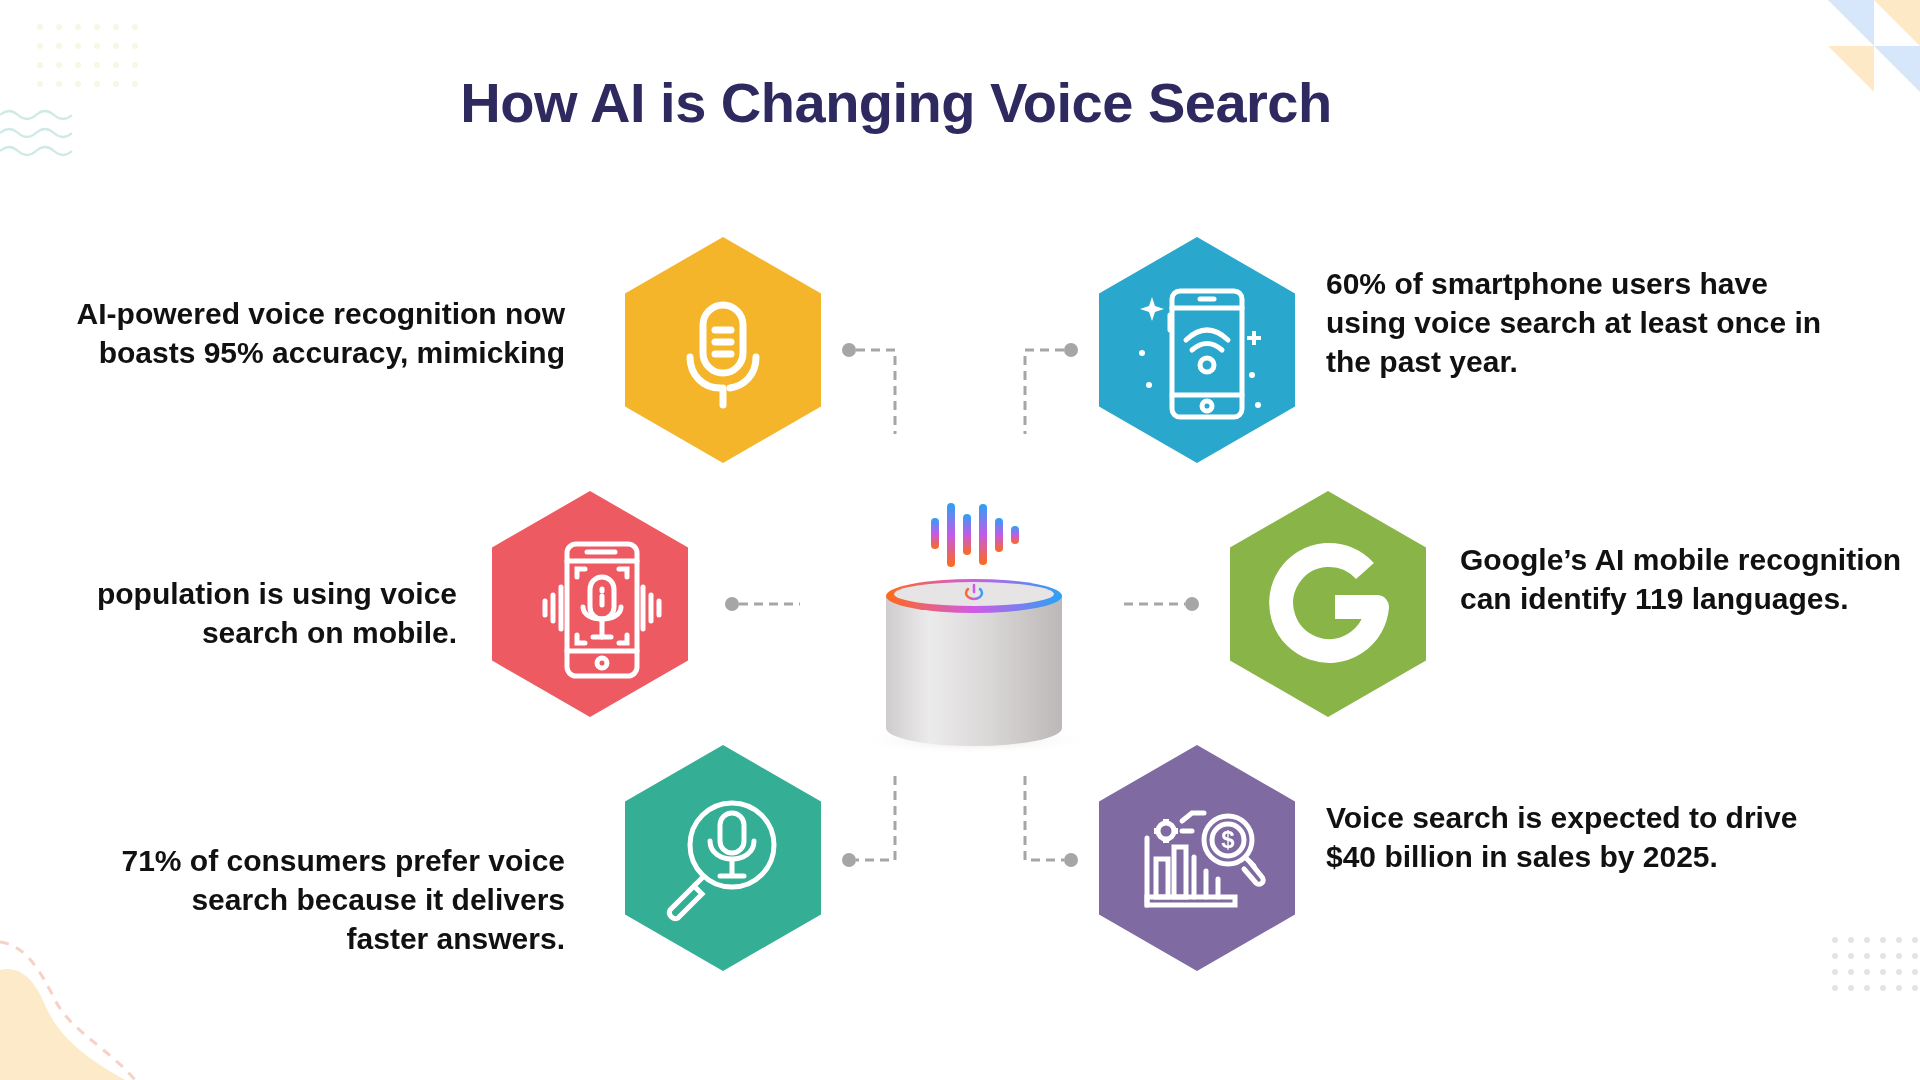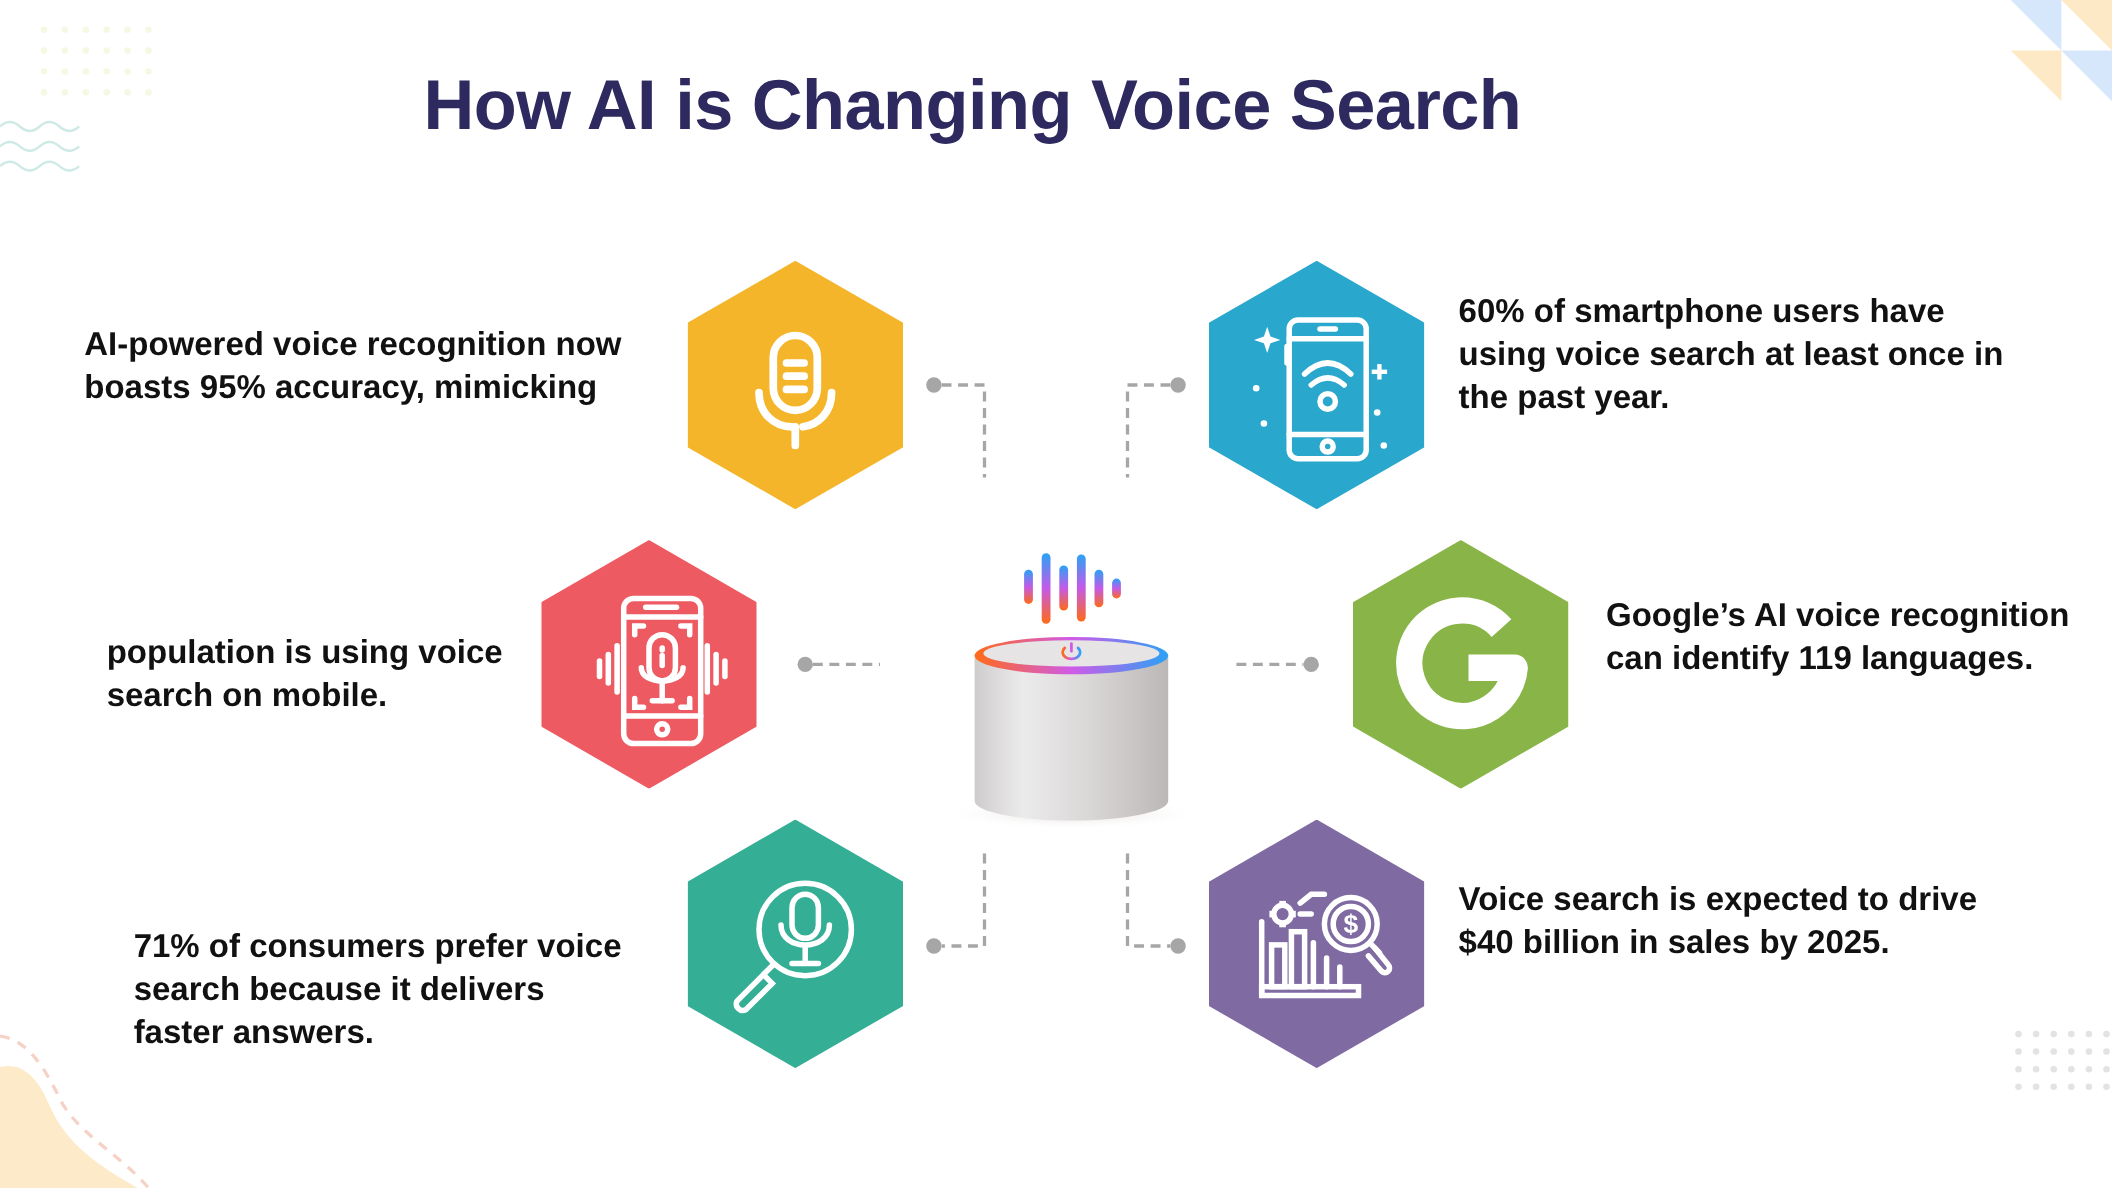--- a/index.html
+++ b/index.html
@@ -4,35 +4,35 @@
 <style>
   html, body { margin: 0; padding: 0; }
   body {
     width: 1920px; height: 1080px; position: relative; overflow: hidden;
     background: #ffffff;
     font-family: "Liberation Sans", "DejaVu Sans", sans-serif;
   }
   .abs { position: absolute; }
   .title {
     position: absolute; left: 0; top: 58px; width: 1768px; text-align: center;
-    font-family: "Liberation Sans", sans-serif; font-weight: 700; font-size: 64px;
-    color: #2e2a60; letter-spacing: -0.5px; margin: 0;
+    font-family: "Liberation Sans", sans-serif; font-weight: 700; font-size: 56px;
+    color: #2e2a60; letter-spacing: -0.5px; margin: 12px;
   }
   .hex {
     position: absolute; width: 196px; height: 226px;
     clip-path: polygon(50% 0%, 100% 25%, 100% 75%, 50% 100%, 0% 75%, 0% 25%);
     display: flex; align-items: center; justify-content: center;
   }
   .hex svg { width: 150px; height: 150px; }
   .stat {
     position: absolute; font-weight: 700; font-size: 30px; line-height: 39px;
     color: #111111; margin: 0;
   }
   .stat span { display: block; white-space: nowrap; }
-  .stat.left { text-align: left; }
+  .stat.left { text-align: right; }
   .stat.right { text-align: left; }
   .connector { position: absolute; }
   .deco { position: absolute; }
 </style>
 </head>
 <body>
 
 <svg class="deco" style="left:30px;top:18px" width="120" height="80" viewBox="0 0 120 80">
   <g fill="#f6f8e4">
     <circle cx="10" cy="9" r="3"></circle>
@@ -116,21 +116,21 @@
 <p class="stat right" style="left:1326px;top:264px;">
   <span>60% of smartphone users have</span>
   <span>using voice search at least once in</span>
   <span>the past year.</span>
 </p>
 <p class="stat left" style="right:1463px;top:574px;">
   <span>population is using voice</span>
   <span>search on mobile.</span>
 </p>
 <p class="stat right" style="left:1460px;top:540px;">
-  <span>Google’s AI voice recognition</span>
+  <span>Google’s AI mobile recognition</span>
   <span>can identify 119 languages.</span>
 </p>
 <p class="stat left" style="right:1355px;top:841px;">
   <span>71% of consumers prefer voice</span>
   <span>search because it delivers</span>
   <span>faster answers.</span>
 </p>
 <p class="stat right" style="left:1326px;top:798px;">
   <span>Voice search is expected to drive</span>
   <span>$40 billion in sales by 2025.</span>

